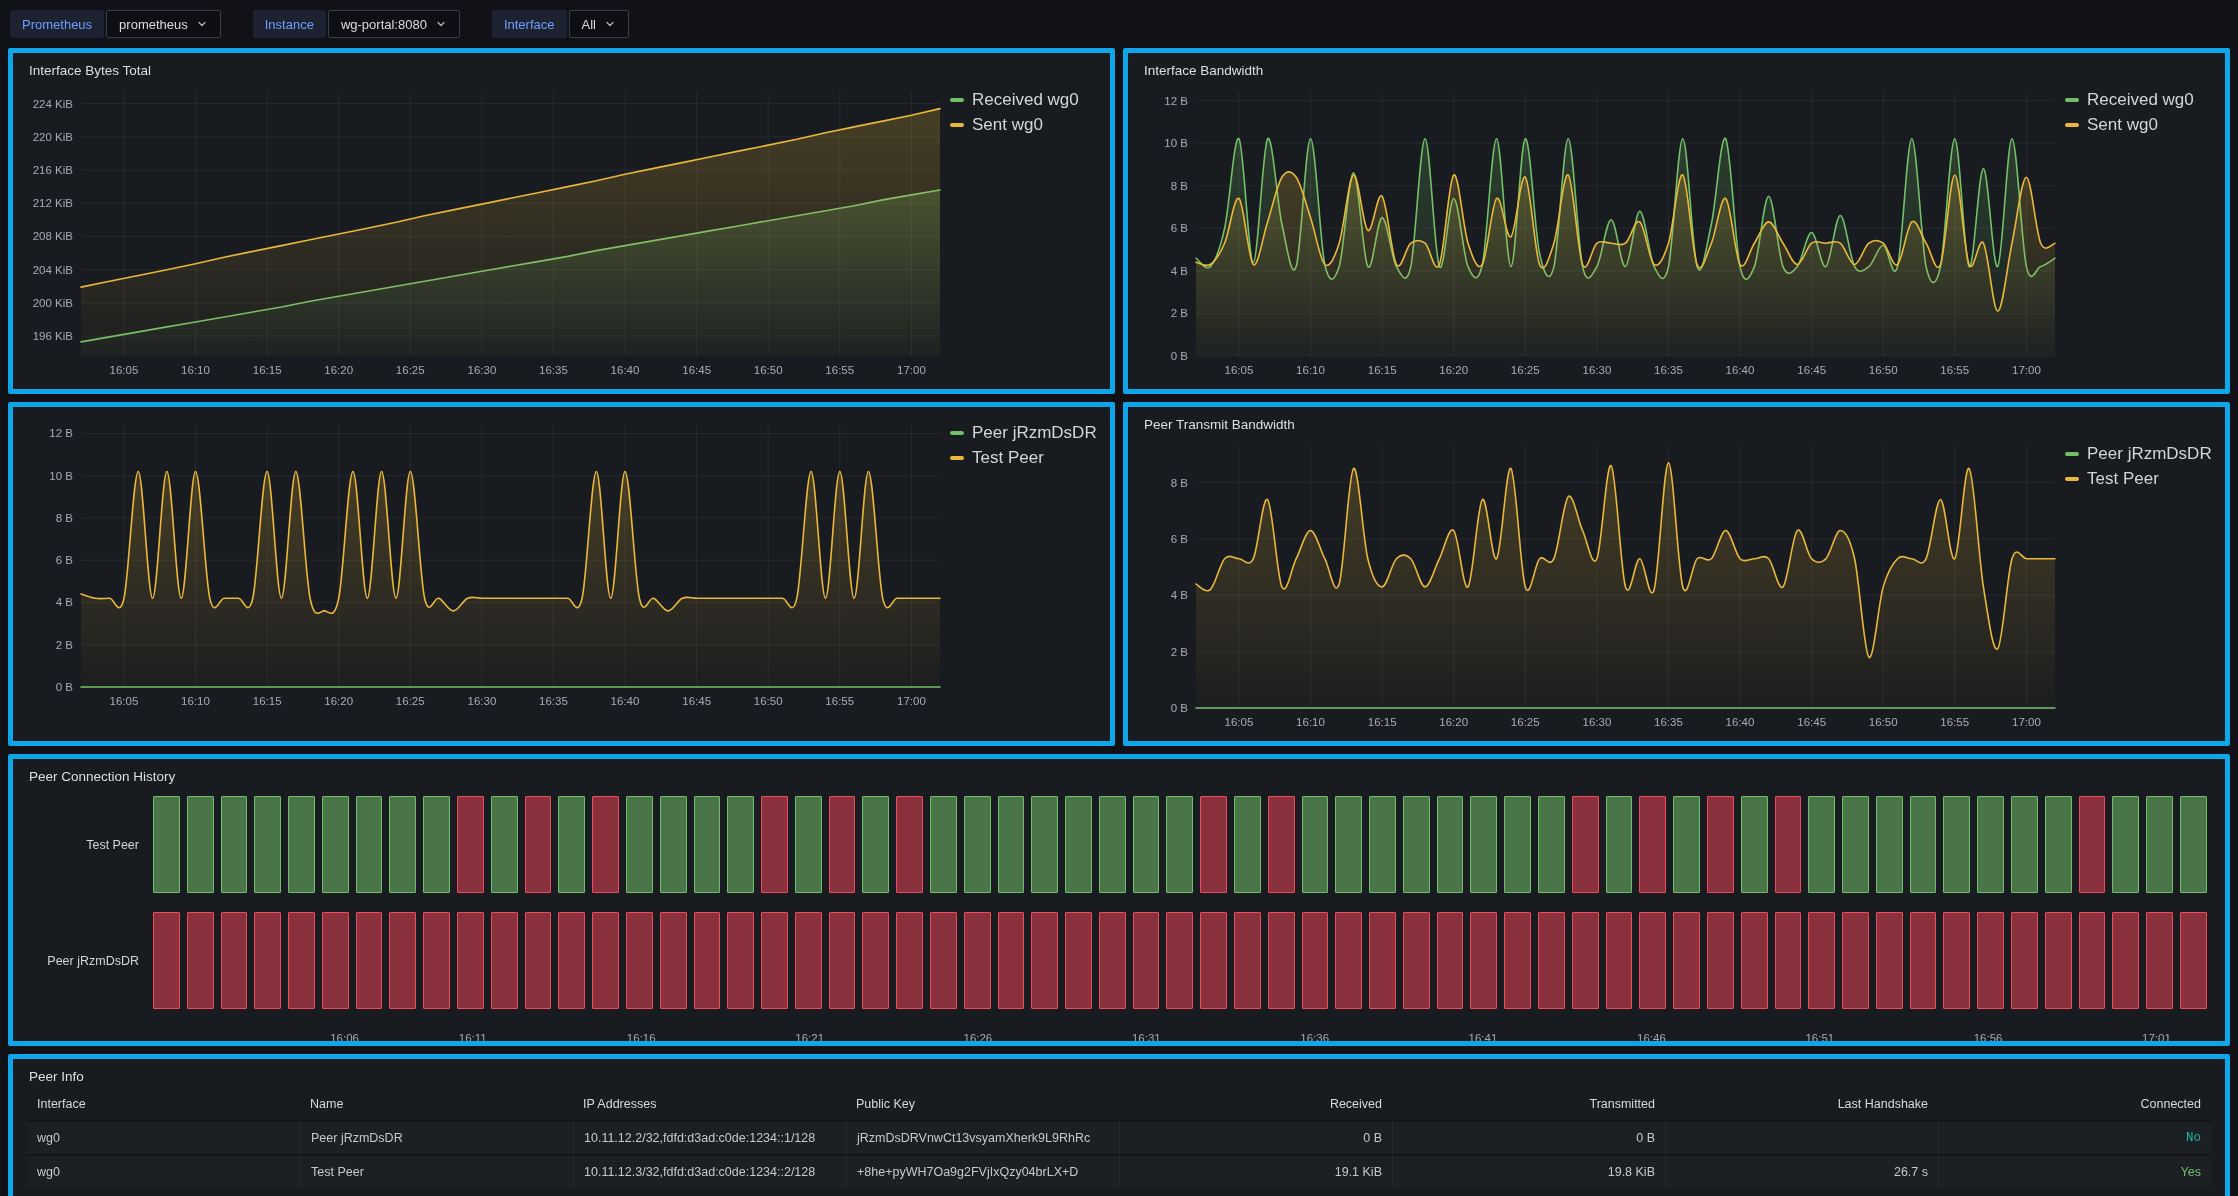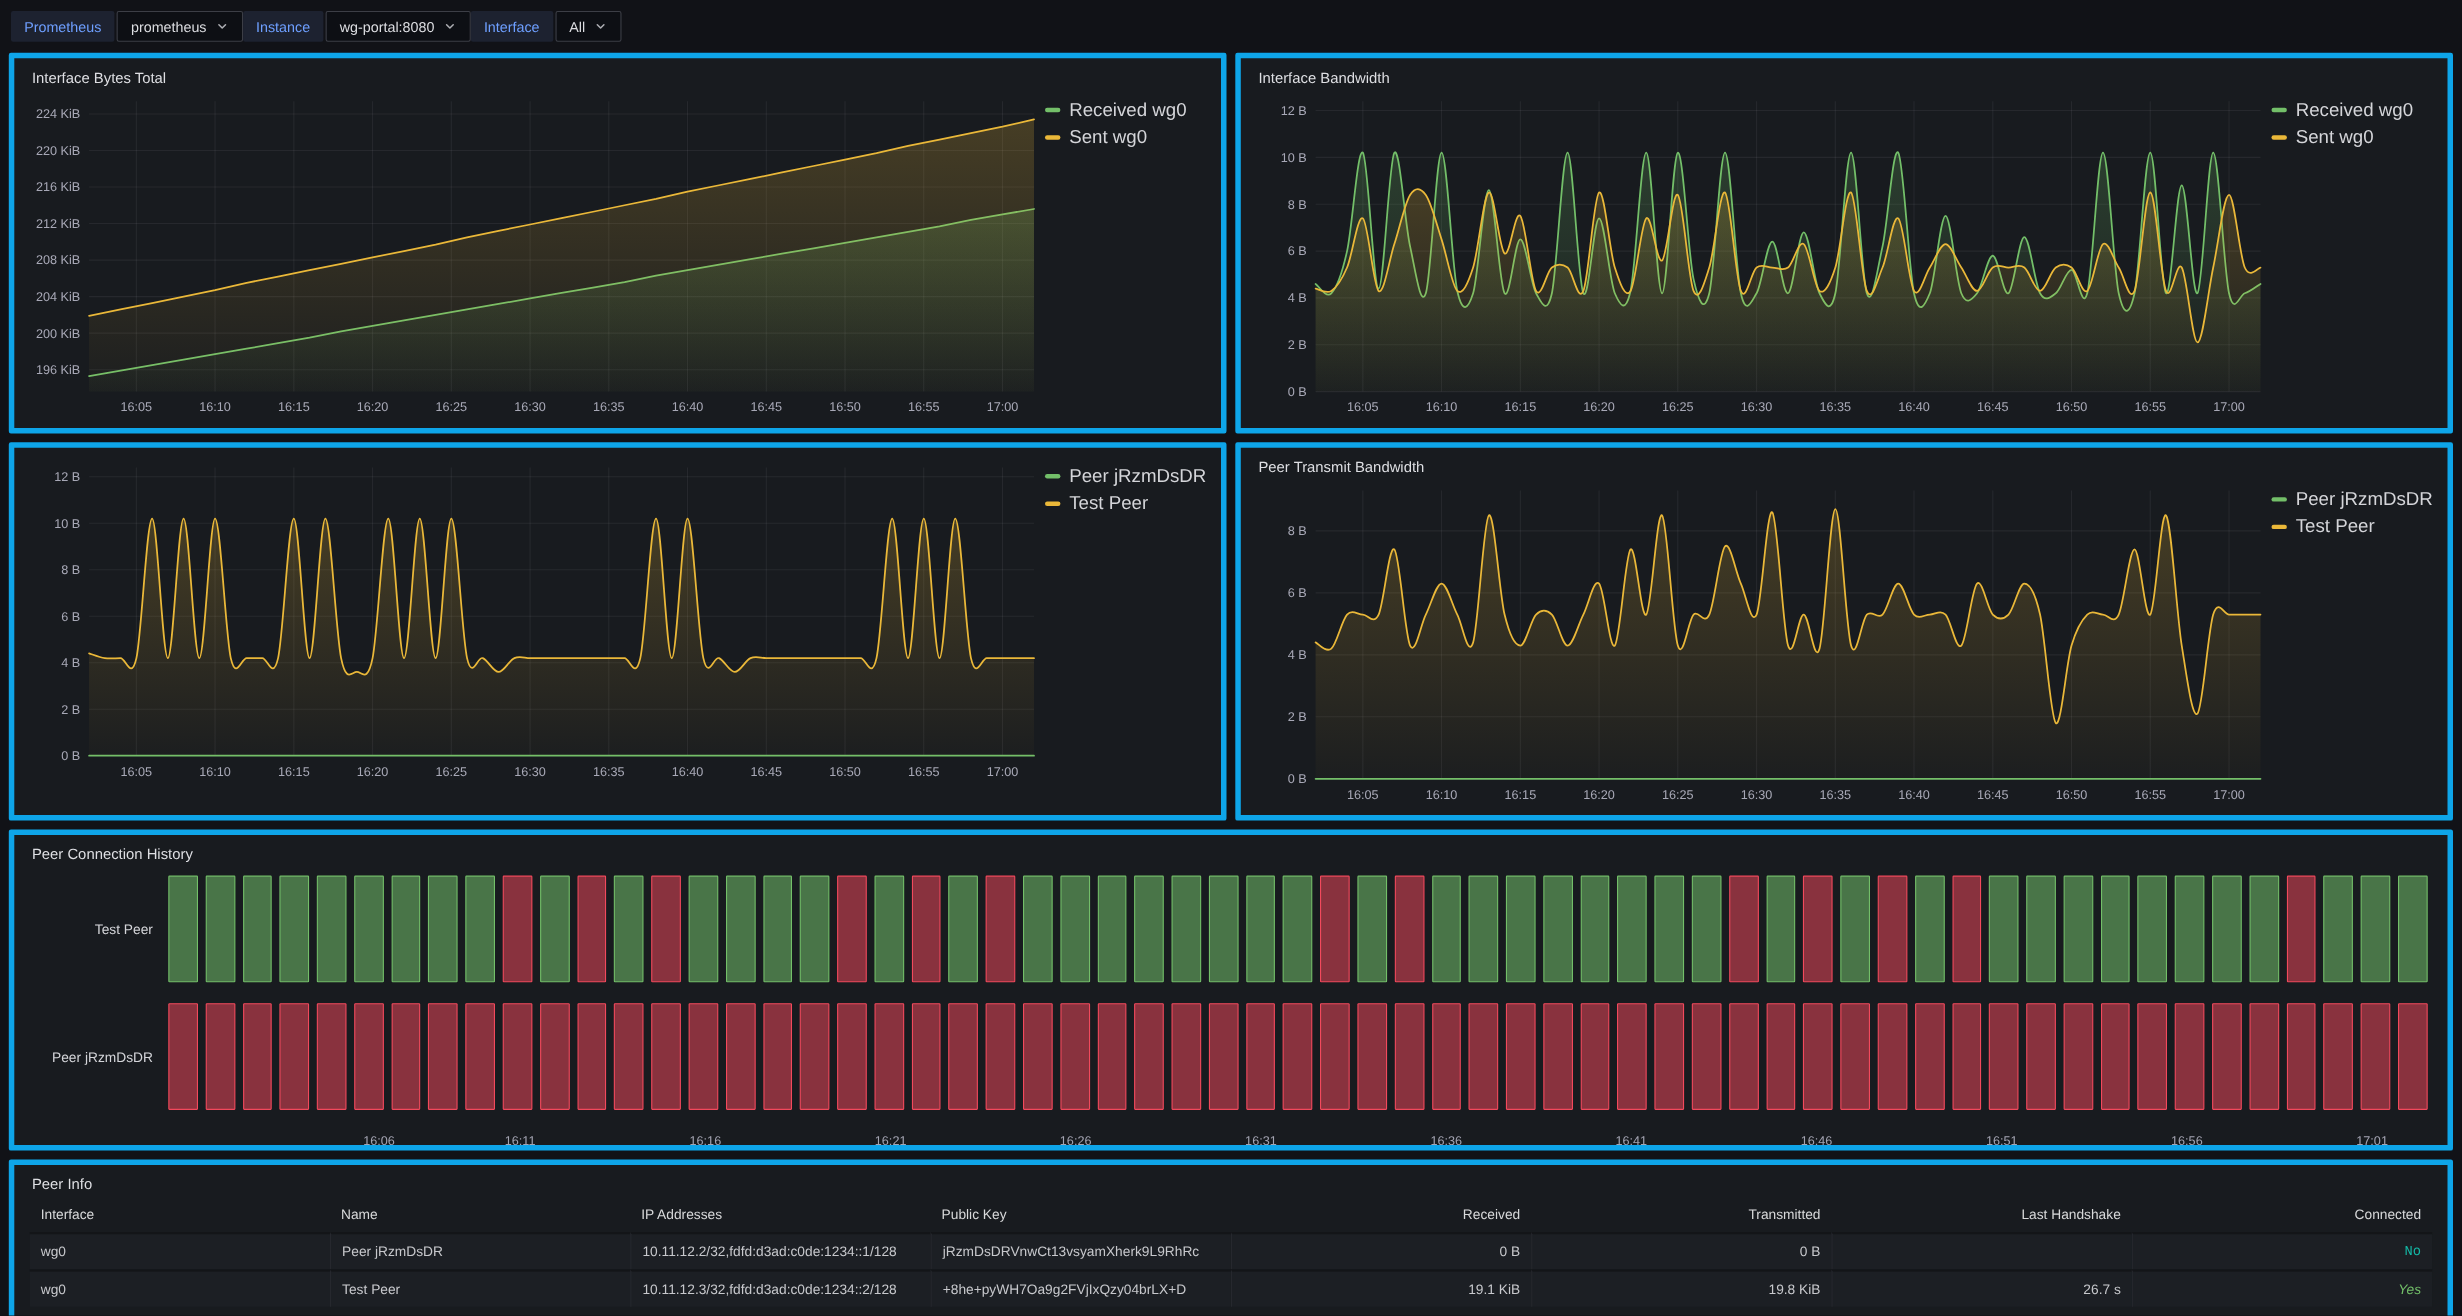--- a/index.html
+++ b/index.html
@@ -1,21 +1,21 @@
 <!DOCTYPE html>
 <html><head>
 <meta charset="utf-8">
 <style>
   * { margin:0; padding:0; box-sizing:border-box; }
   html,body { background:#111217; width:100%; height:100%; }
   body { font-family:"Liberation Sans", sans-serif; color:#ccccdc; }
   .page { width:2238px; min-height:1196px; padding:8px; display:flex; flex-direction:column; }
 
   
-  .toolbar { display:flex; align-items:flex-start; gap:0; padding:2px 2px 10px 2px; }
+  .toolbar { display:flex; align-items:flex-start; gap:32px; padding:2px 2px 10px 2px; }
   .var-group { display:flex; align-items:stretch; gap:2px; }
   .var-label { display:flex; align-items:center; background:#1d2230; color:#6e9fff;
                font-size:13px; padding:0 12px; height:28px; border-radius:2px; }
   .var-value { display:flex; align-items:center; gap:8px; background:#0d0f14; color:#dcdde1;
                font-size:13px; padding:0 12px; height:28px; border:1px solid #3c3e46;
                border-radius:2px; cursor:pointer; }
   .var-value svg { opacity:.85; }
 
   
   .grid { display:grid; grid-template-columns:1fr 1fr; gap:8px; }
@@ -46,21 +46,21 @@
 
   
   .table-wrap { padding:2px 2px 0 2px; }
   table { width:100%; border-collapse:separate; border-spacing:0; table-layout:fixed; font-size:12.5px; }
   th { font-weight:500; color:#d8d9da; padding:9px 10px; text-align:left; cursor:pointer; }
   td { color:#c7c8cc; padding:9px 10px; background:#1c1f24; border-top:2px solid #131518;
        overflow:hidden; white-space:nowrap; text-overflow:clip; }
   td + td { border-left:1px solid #26282e; }
   th.num, td.num { text-align:right; }
   td.conn-no  { color:#14b8a6;font-family:Liberation Mono, monospace; }
-  td.conn-yes { color:#73BF69;font-style:italic; }
+  td.conn-yes { color:#73BF69; }
 
   svg text { font-family:"Liberation Sans", sans-serif; }
 </style>
 </head>
 <body>
 
 <div class="page">
 
   <header class="toolbar" id="toolbar">
       <div class="var-group">

